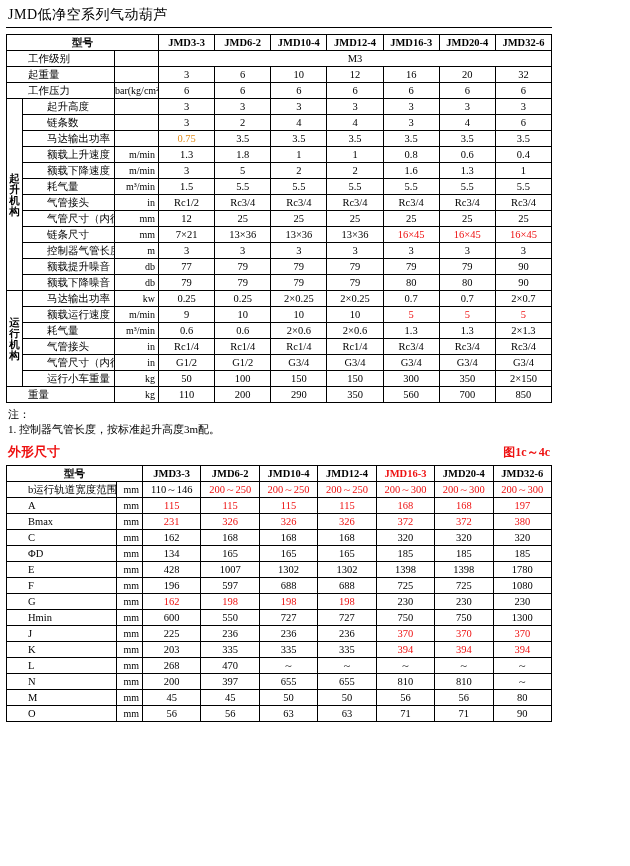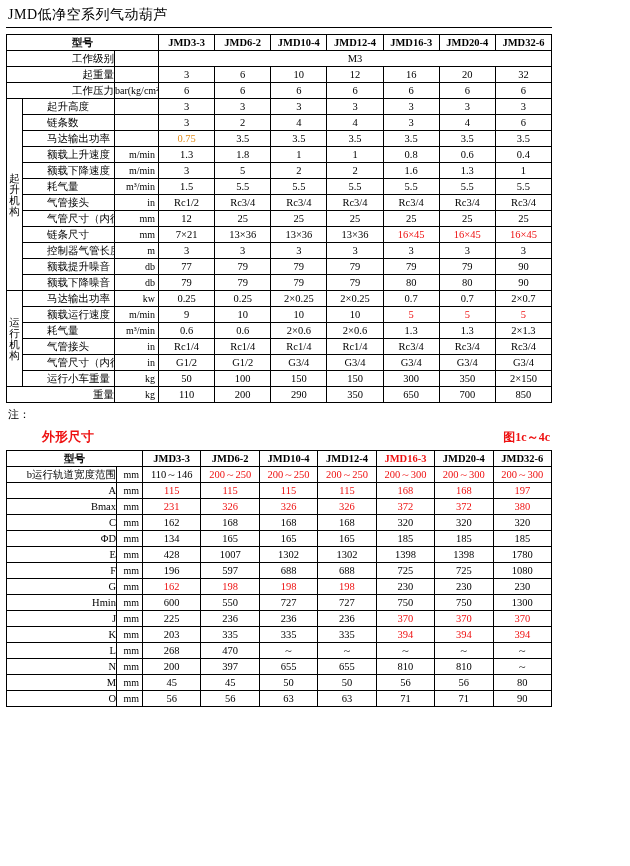--- a/index.html
+++ b/index.html
@@ -30,29 +30,30 @@
     font-size:10.5px;
     text-align:center;
     vertical-align:middle;
     padding:0;
     height:15px;
     line-height:14px;
     white-space:nowrap;
     overflow:hidden;
   }
   th{font-weight:bold;}
-  .lbl{text-align:right;padding-left:4px;}
+  .lbl{text-align:left;padding-left:21px;}
   .lbl-ind{text-align:left;padding-left:24px;}
   .unit{font-size:10px;text-align:right;padding-right:3px;}
   .vgroup{
     width:16px;font-size:10.5px;line-height:11px;
     white-space:normal;word-break:break-all;
     padding:1px 0;
+    font-weight:bold;
   }
-  .red{color:#ee1111;margin-left:34px;}
+  .red{color:#ee1111;}
   .orange{color:#e08b1a;}
   .notes{
     font-size:11px;line-height:15px;padding:4px 2px 6px 2px;
   }
   .notes div{white-space:nowrap;}
   .t1 col.c-lbl{width:92px;}
   .t1 col.c-unit{width:44px;}
   .t1 col.c-g{width:16px;}
   .t2 col.c-lbl{width:110px;}
   .t2 col.c-unit{width:26px;}
@@ -323,29 +324,30 @@
         <td>2×150</td>
       </tr>
 
       <tr>
         <td colspan="2" class="lbl">重量</td>
         <td class="unit">kg</td>
         <td>110</td>
         <td>200</td>
         <td>290</td>
         <td>350</td>
-        <td>650</td>
+        <td>560</td>
         <td>700</td>
         <td>850</td>
       </tr>
     </tbody>
   </table>
 
   <div class="notes">
     <div>注：</div>
+    <div>1. 控制器气管长度，按标准起升高度3m配。</div>
   </div>
 
   <div class="sec-head red">
     <div>外形尺寸</div>
     <div class="r">图1c～4c</div>
   </div>
 
   <table class="t2">
     <colgroup>
       <col class="c-lbl">

